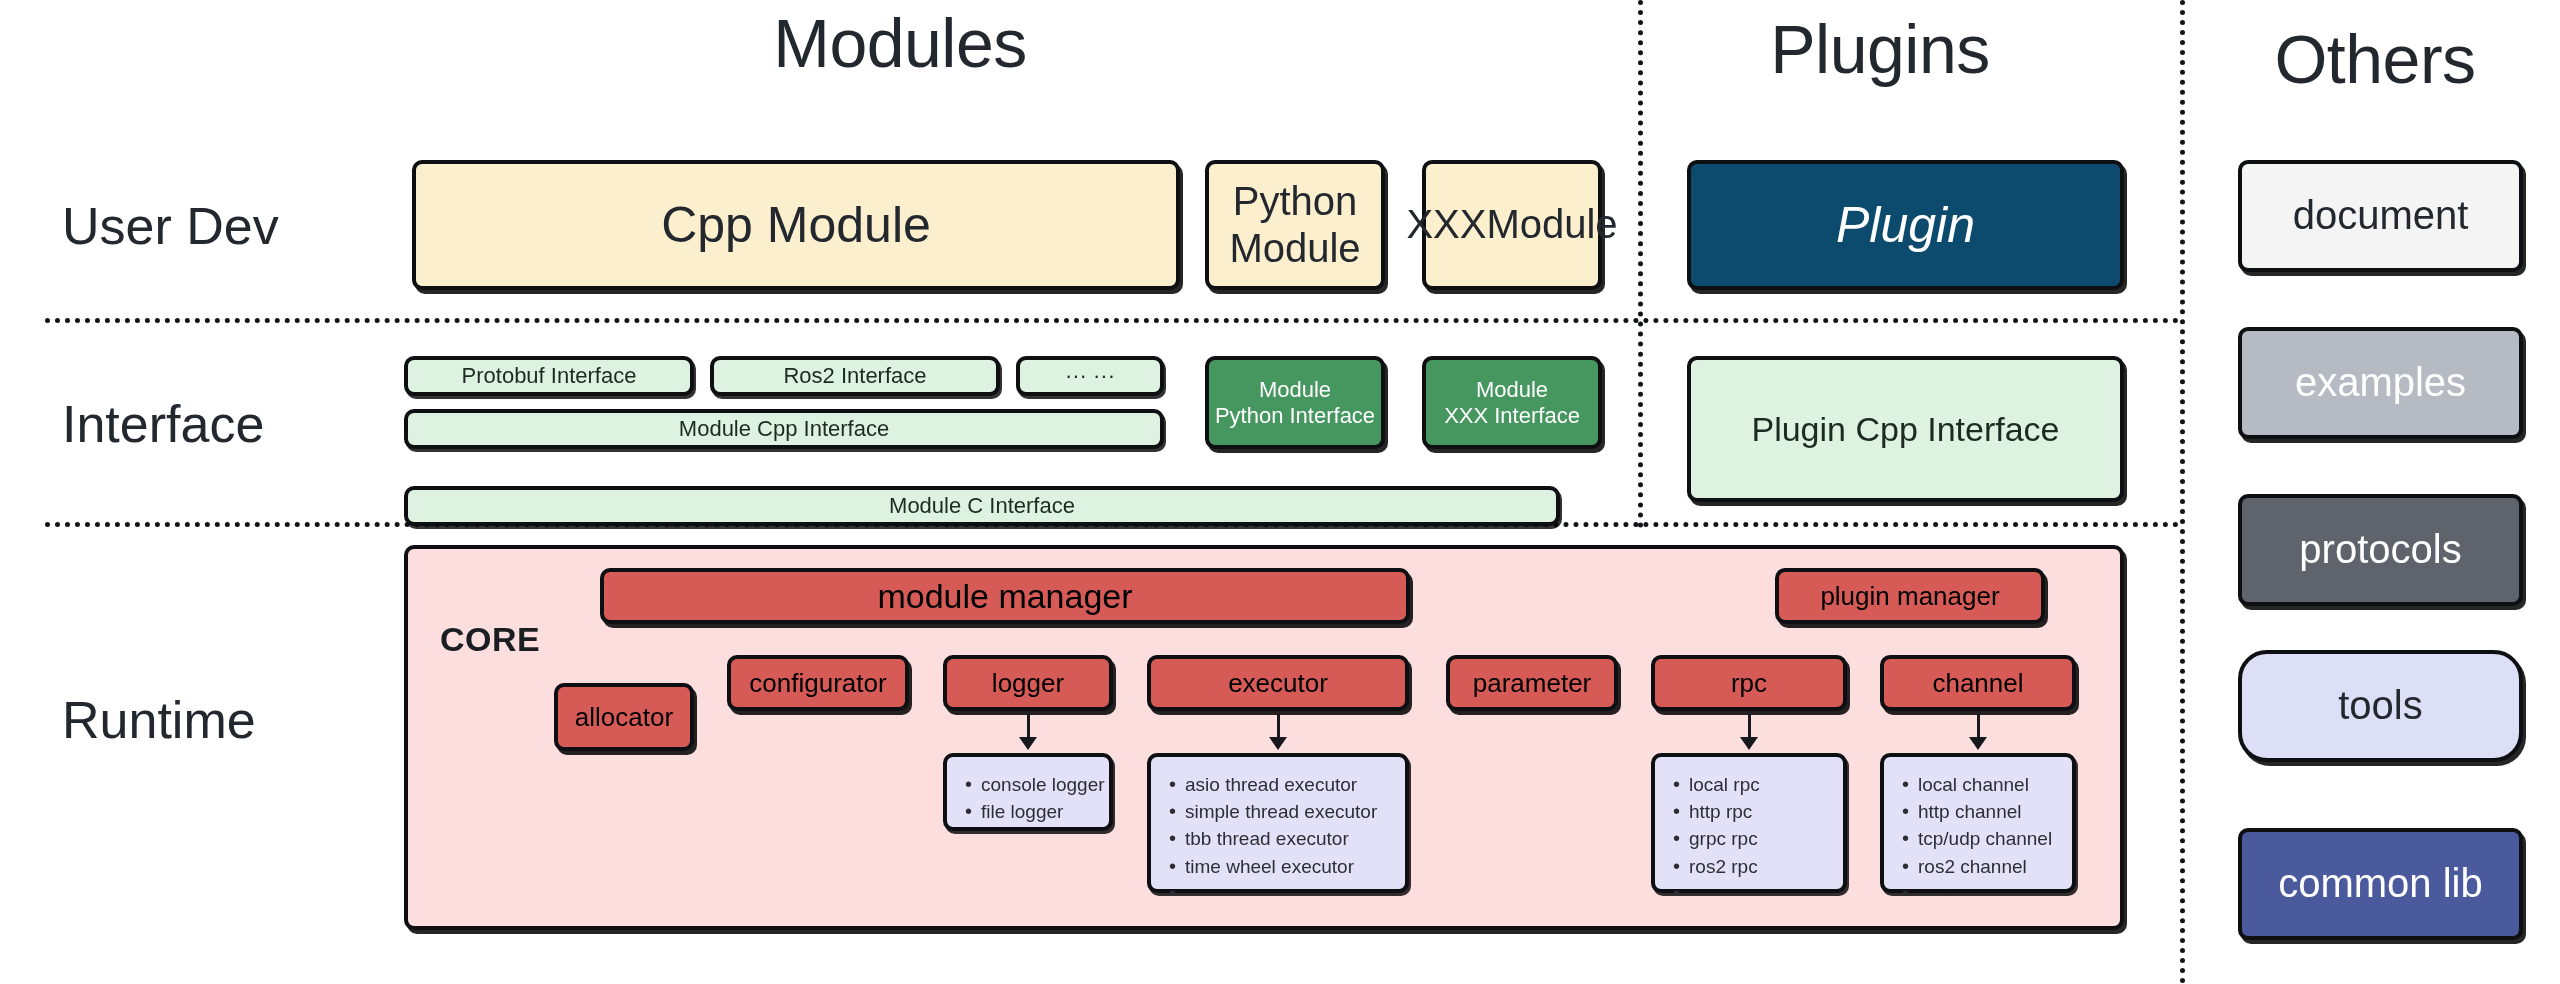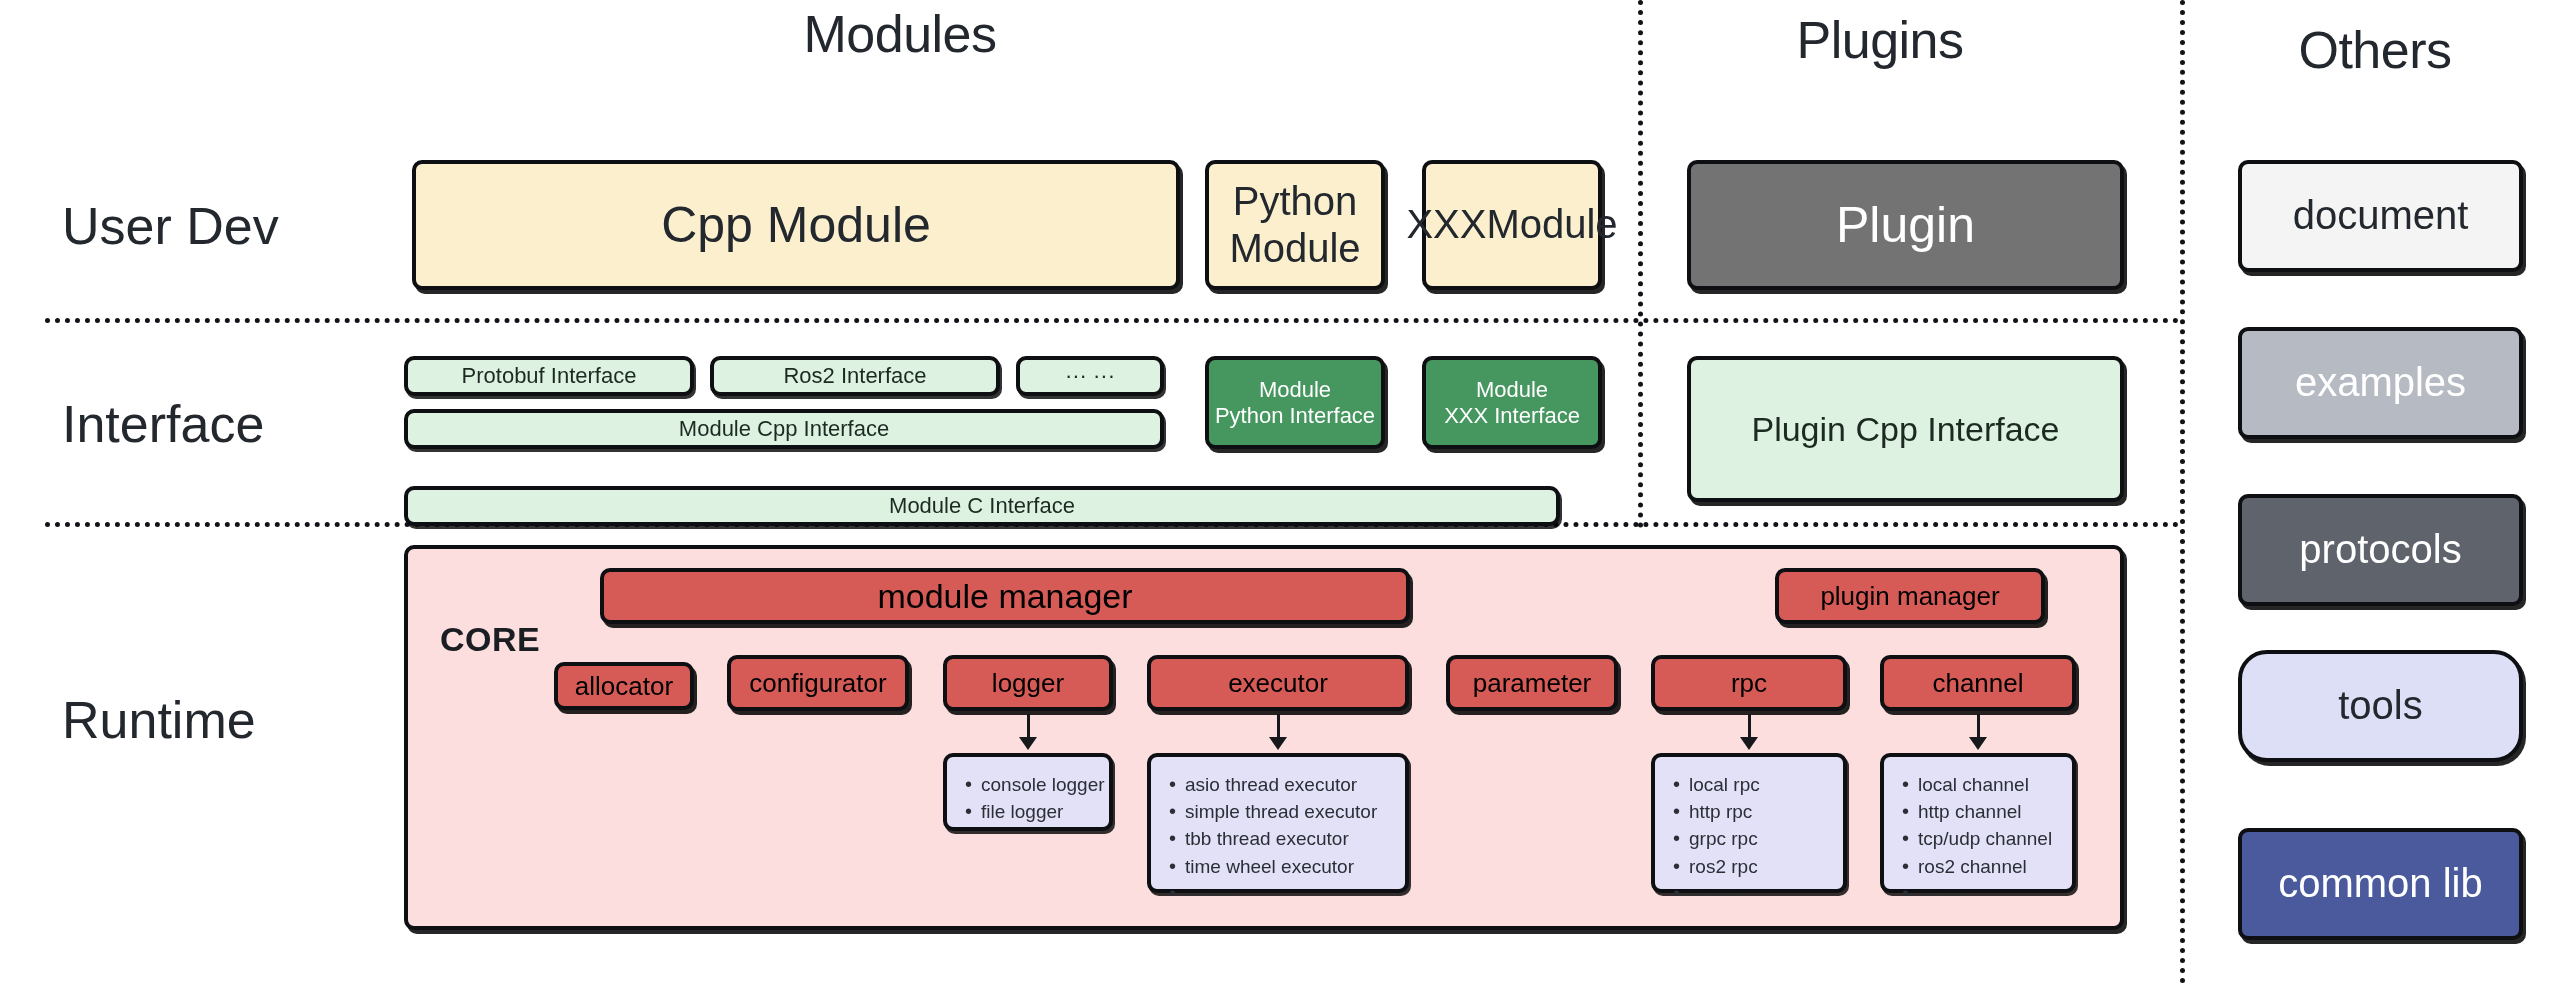--- a/index.html
+++ b/index.html
@@ -27,21 +27,21 @@
   }
   .vdiv {
     position: absolute;
     width: 0;
     border-left: 5px dotted #111318;
   }
 
   
   .col-title {
     position: absolute;
-    font-size: 52px;
+    font-size: 68px;
     font-weight: 400;
     letter-spacing: -0.5px;
     color: #23282e;
     text-align: center;
     white-space: nowrap;
   }
   .row-label {
     position: absolute;
     font-size: 52px;
     font-weight: 400;
@@ -58,21 +58,21 @@
     display: flex;
     align-items: center;
     justify-content: center;
     text-align: center;
     line-height: 1.18;
     box-shadow: 3px 4px 0 rgba(0,0,0,0.85);
   }
   .box.soft { box-shadow: 2px 3px 0 rgba(0,0,0,0.8); }
 
   .b-yellow  { background: #fcefcd; color: #23282e; }
-  .b-gold    { background: #737373; color: #ffffff; }
+  .b-gold    { background: #0c4a6e; color: #ffffff; font-style: italic; }
   .b-green-l { background: #ddf2e1; color: #1c2a21; }
   .b-green-d { background: #46965f; color: #ffffff; }
   .b-red     { background: #d65b57; color: #000000; }
   .b-pink    { background: #fcdede; color: #23282e; }
   .b-lav     { background: #e3e1f8; color: #23282e; }
   .b-white   { background: #f4f4f4; color: #23282e; }
   .b-gray    { background: #b6bac2; color: #ffffff; }
   .b-dgray   { background: #5e636c; color: #ffffff; }
   .b-lblue   { background: #dcdff5; color: #23282e; }
   .b-blue    { background: #4a5a9c; color: #ffffff; }
@@ -198,21 +198,21 @@
   <div class="box b-green-l t-md" style="left:1687px; top:356px; width:437px; height:146px;">Plugin Cpp Interface</div>
 
   <div class="box b-pink" style="left:404px; top:545px; width:1720px; height:385px; display:block;"></div>
 
   <div class="core-label" style="left:440px; top:620px;">CORE</div>
 
   <div class="box b-red t-md" style="left:600px; top:568px; width:810px; height:56px;">module manager</div>
 
   <div class="box b-red t-sm" style="left:1775px; top:568px; width:270px; height:56px;">plugin manager</div>
 
-  <div class="box b-red t-sm" style="left:554px; top:662px; width:140px; height:48px;">allocator</div>
+  <div class="box b-red t-sm" style="left:554px; top:683px; width:140px; height:68px;">allocator</div>
 
   <div class="box b-red t-sm" style="left:727px; top:655px; width:182px; height:56px;">configurator</div>
 
   <div class="box b-red t-sm" style="left:943px; top:655px; width:170px; height:56px;">logger</div>
 
   <div class="box b-red t-sm" style="left:1147px; top:655px; width:262px; height:56px;">executor</div>
 
   <div class="box b-red t-sm" style="left:1446px; top:655px; width:172px; height:56px;">parameter</div>
 
   <div class="box b-red t-sm" style="left:1651px; top:655px; width:196px; height:56px;">rpc</div>

